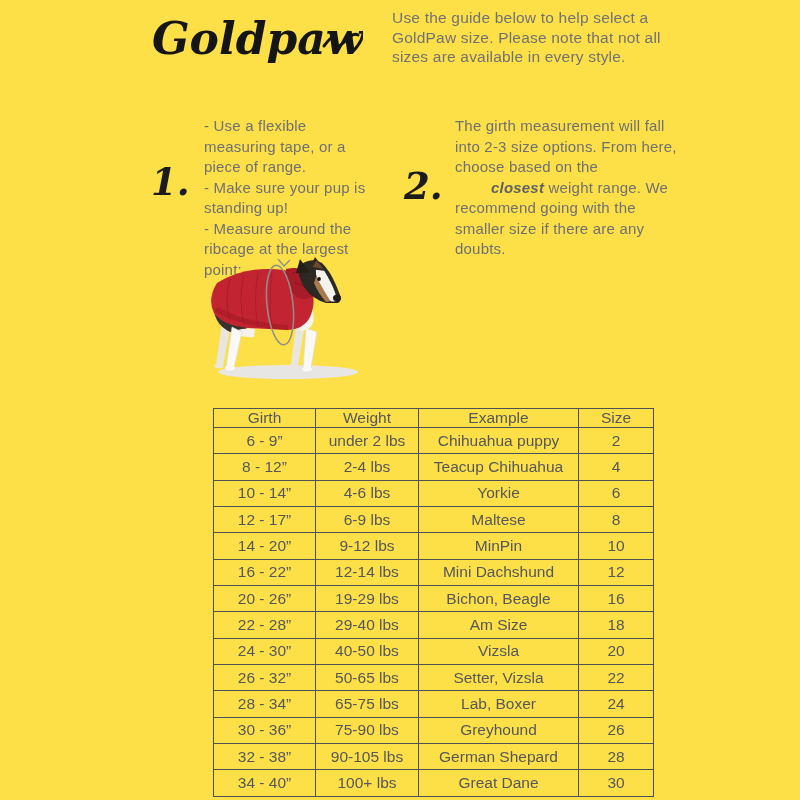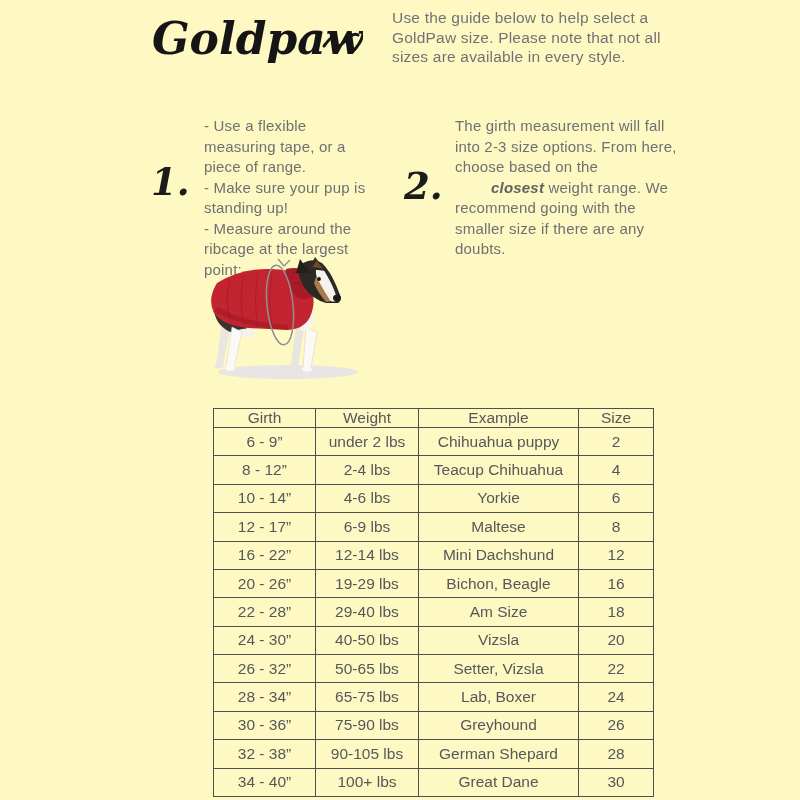--- a/index.html
+++ b/index.html
@@ -1,16 +1,16 @@
 <!DOCTYPE html>
 <html><head>
 <meta charset="utf-8">
 <style>
   html,body{margin:0;padding:0;background:#ffffff;}
-  .page{position:relative;width:800px;height:800px;background:#fef9c3;overflow:hidden;
+  .page{position:relative;width:800px;height:800px;background:#fde047;overflow:hidden;
         font-family:"Liberation Sans",sans-serif;}
 
   
   .logo{position:absolute;left:148px;top:0px;width:215px;height:78px;}
 
   
   .intro{position:absolute;left:372px;top:8px;width:302px;font-size:15.5px;line-height:19.5px;
          color:#717275;letter-spacing:.2px;margin-left:20px;}
 
   
@@ -140,20 +140,26 @@
           <td>Yorkie</td>
           <td>6</td>
         </tr>
         <tr>
           <td>12 - 17”</td>
           <td>6-9 lbs</td>
           <td>Maltese</td>
           <td>8</td>
         </tr>
         <tr>
+          <td>14 - 20”</td>
+          <td>9-12 lbs</td>
+          <td>MinPin</td>
+          <td>10</td>
+        </tr>
+        <tr>
           <td>16 - 22”</td>
           <td>12-14 lbs</td>
           <td>Mini Dachshund</td>
           <td>12</td>
         </tr>
         <tr>
           <td>20 - 26”</td>
           <td>19-29 lbs</td>
           <td>Bichon, Beagle</td>
           <td>16</td>

